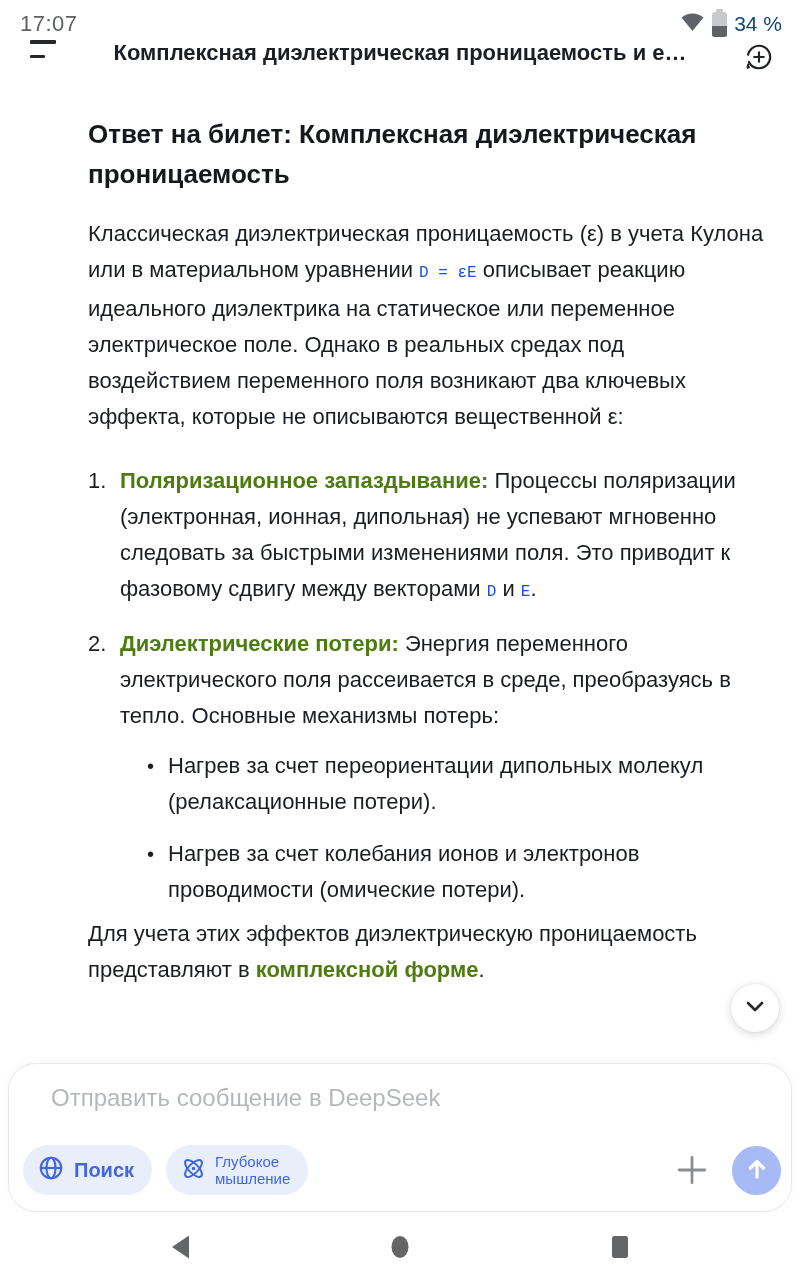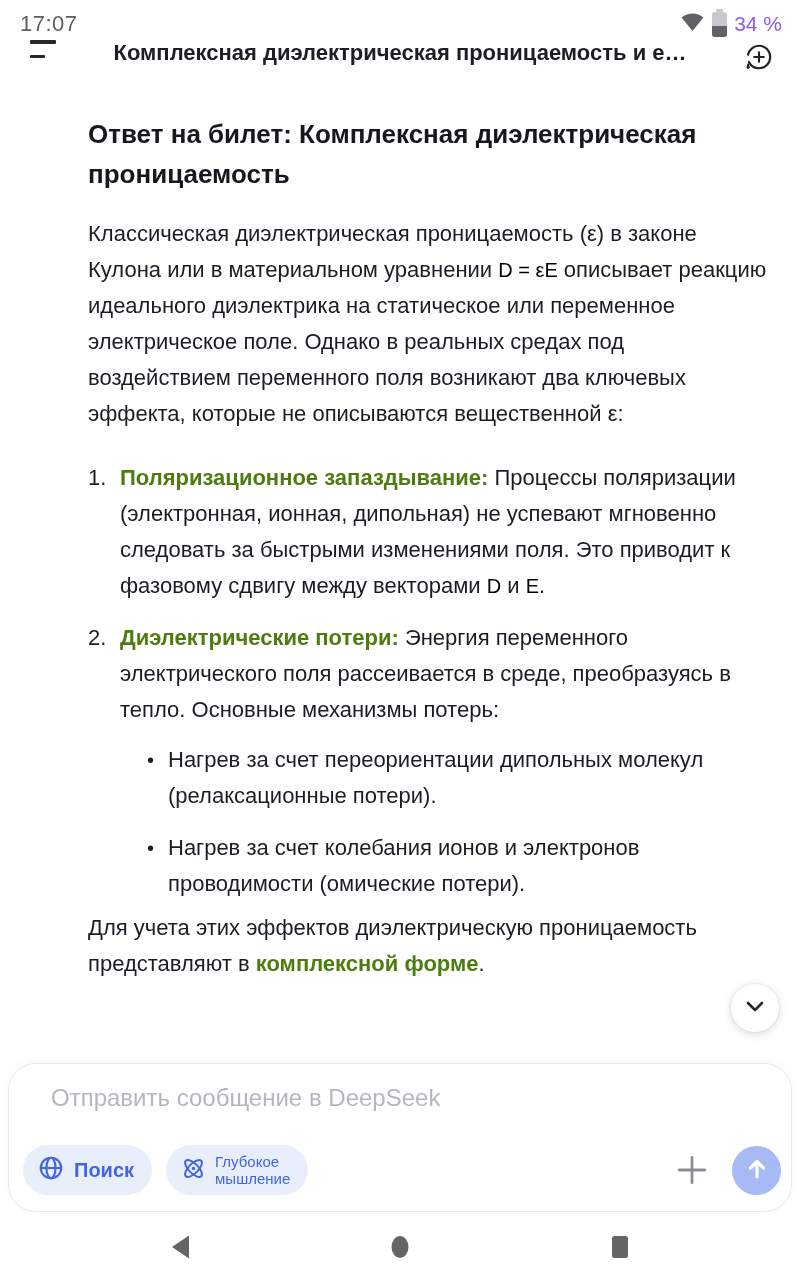--- a/index.html
+++ b/index.html
@@ -8,37 +8,37 @@
   .screen { position:relative; width:800px; height:1280px; background:#fff; }
 
   
   .status-bar { height:40px; display:flex; align-items:center; padding:8px 18px 0 20px; }
   .sb-time { font-size:22px; color:#5d6064; letter-spacing:.5px; }
   .sb-right { margin-left:auto; display:flex; align-items:center; gap:7px; }
   .battery { width:15px; height:25px; border-radius:2.5px; position:relative;
              background:linear-gradient(to bottom,#c7c9cc 0 58%,#5f6368 58% 100%); }
   .battery::before { content:""; position:absolute; top:-3px; left:4px; width:7px; height:3px;
                      background:#c7c9cc; border-radius:1px; }
-  .sb-batt-text { font-size:21px; color:#8b5cf6; }
+  .sb-batt-text { font-size:21px; color:#0c4a6e; }
 
   
   .app-header { height:56px; display:flex; padding:0 24px 0 30px; }
   .menu-icon { width:28px; cursor:pointer; }
   .menu-icon .l1 { width:26px; height:3.5px; background:#26282c; border-radius:1px; }
   .menu-icon .l2 { width:15px; height:3.5px; background:#26282c; border-radius:1px; margin-top:11px; }
   .hdr-title { flex:1; text-align:center; font-size:22px; font-weight:bold; color:#1b1e24;
                white-space:nowrap; overflow:hidden; }
   .newchat-btn { width:34px; height:34px; display:flex; align-items:center; justify-content:center; cursor:pointer; }
 
   
   .content { padding:18px 30px 0 88px; color:#1a1d23; }
   .msg-title { font-size:26px; line-height:40px; font-weight:bold; color:#15181d; max-width:640px; }
   .section-heading { font-size:23px; line-height:30px; font-weight:bold; color:#15181d; margin-top:42px; }
   .para { font-size:22px; line-height:36px; margin-top:22px; }
-  .code { font-family:Liberation Sans, sans-serif; color:#000000; font-size:20px; }
+  .code { font-family:Liberation Mono, monospace; color:#1d4ed8; font-size:16px; }
   .b { font-weight:bold; color:#4d7c0f; }
 
   .olist { margin-top:28px; }
   .oli { display:flex; font-size:22px; line-height:36px; margin-top:16px; }
   .oli:first-child { margin-top:0; }
   .oli-num { width:32px; flex-shrink:0; }
   .blist { margin-top:14px; }
   .bli { display:flex; font-size:22px; line-height:36px; padding-left:27px; margin-top:16px; }
   .bli:first-child { margin-top:0; }
   .bli-dot { width:21px; flex-shrink:0; font-size:20px; }
@@ -104,21 +104,21 @@
         <path d="M5.5 24.5 q-2 1.8 -0.5 -2.5"></path>
         <path d="M10.5 15 H19.5 M15 10.5 V19.5"></path>
       </svg>
     </div>
   </div>
 
   <div class="content">
     <h1 class="msg-title">Ответ на билет: Комплексная диэлектрическая проницаемость</h1>
 
 
-    <p class="para"><span>Классическая диэлектрическая проницаемость (ε) в законе Кулона или в материальном уравнении </span><span class="code">D = εE</span><span> описывает реакцию идеального диэлектрика на статическое или переменное электрическое поле. Однако в реальных средах под воздействием переменного поля возникают два ключевых эффекта, которые не описываются вещественной ε:</span></p>
+    <p class="para"><span>Классическая диэлектрическая проницаемость (ε) в учета Кулона или в материальном уравнении </span><span class="code">D = εE</span><span> описывает реакцию идеального диэлектрика на статическое или переменное электрическое поле. Однако в реальных средах под воздействием переменного поля возникают два ключевых эффекта, которые не описываются вещественной ε:</span></p>
 
     <div class="olist">
       <div class="oli">
         <span class="oli-num">1.</span>
         <span><span class="b">Поляризационное запаздывание:</span><span> Процессы поляризации (электронная, ионная, дипольная) не успевают мгновенно следовать за быстрыми изменениями поля. Это приводит к фазовому сдвигу между векторами </span><span class="code">D</span><span> и </span><span class="code">E</span><span>.</span></span>
       </div>
 
       <div class="oli">
         <span class="oli-num">2.</span>
         <span>

